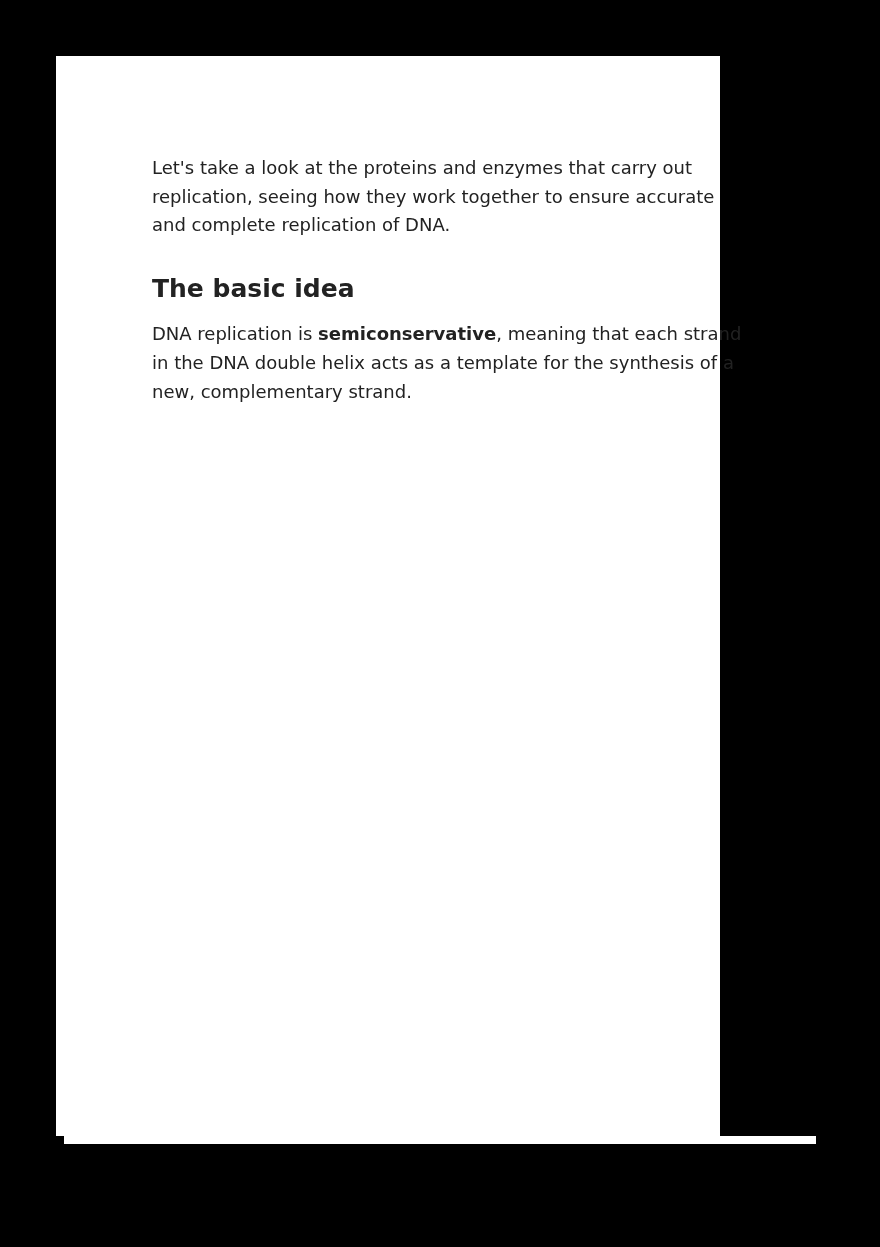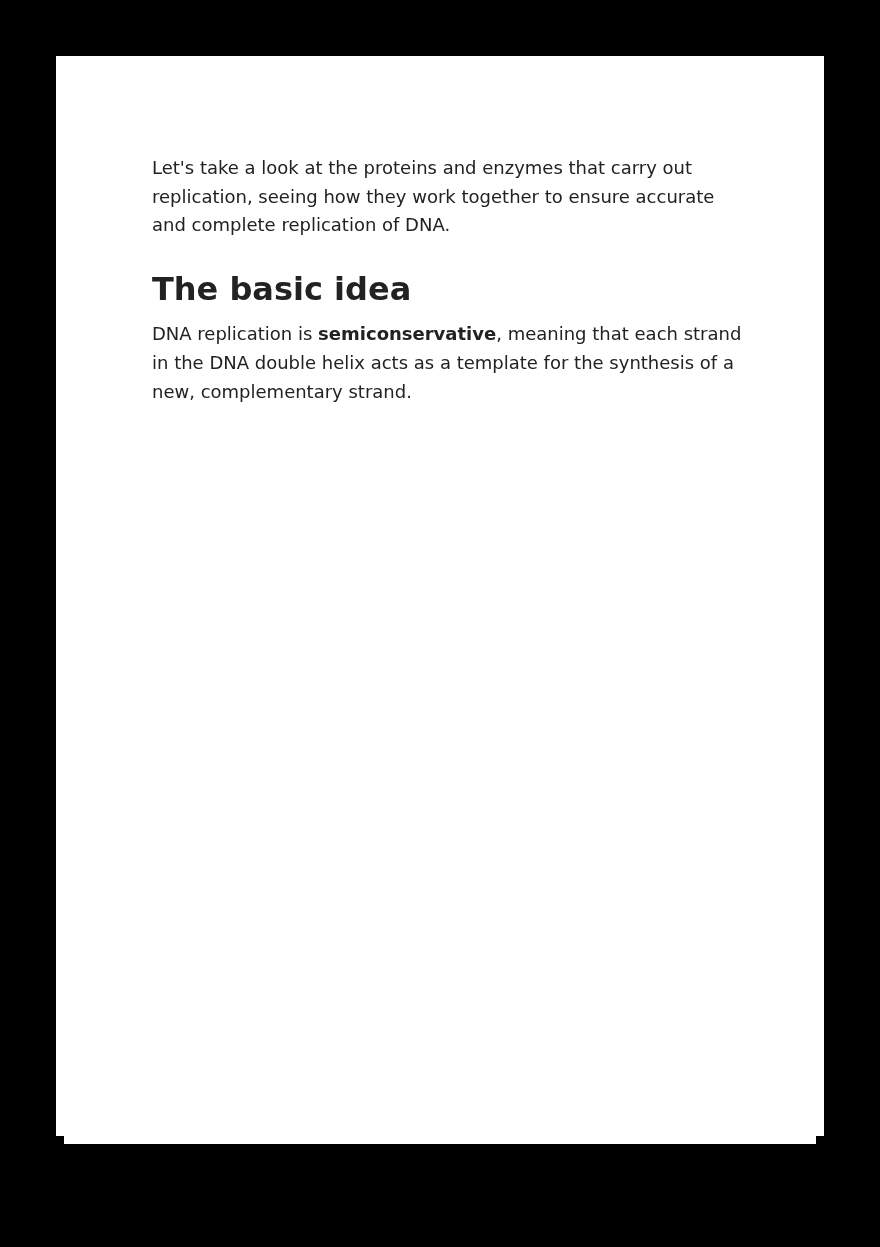--- a/index.html
+++ b/index.html
@@ -1,22 +1,22 @@
 <!DOCTYPE html>
 <html><head>
 <meta charset="utf-8">
 <style>
   html, body { margin:0; padding:0; }
   body { width:880px; height:1247px; background:#000; position:relative; overflow:hidden;
          font-family:"DejaVu Sans", sans-serif; color:#222; }
-  .page { position:absolute; left:56px; top:56px; width:768px; height:1080px; background:#fff; }
+  .page { position:absolute; left:56px; top:56px; width:664px; height:1080px; background:#fff; }
   .page-strip { position:absolute; left:64px; top:1136px; width:752px; height:8px; background:#fff; }
   .content { position:absolute; left:96px; top:98px; width:590px; }
   p { margin:0; font-size:18px; line-height:28.7px; }
-  h2 { margin:32px 0 14px 0; font-size:32px; line-height:34px; font-weight:bold; color:#222; }
+  h2 { margin:32px 0 14px 0; font-size:25px; line-height:34px; font-weight:bold; color:#222; }
   .p2 { margin:0; }
   b { font-weight:bold; }
 </style>
 </head>
 <body>
 
 <div class="page">
   <div class="content">
     <p>Let's take a look at the proteins and enzymes that carry out replication, seeing how they work together to ensure accurate and complete replication of DNA.</p>
     <h2>The basic idea</h2>

